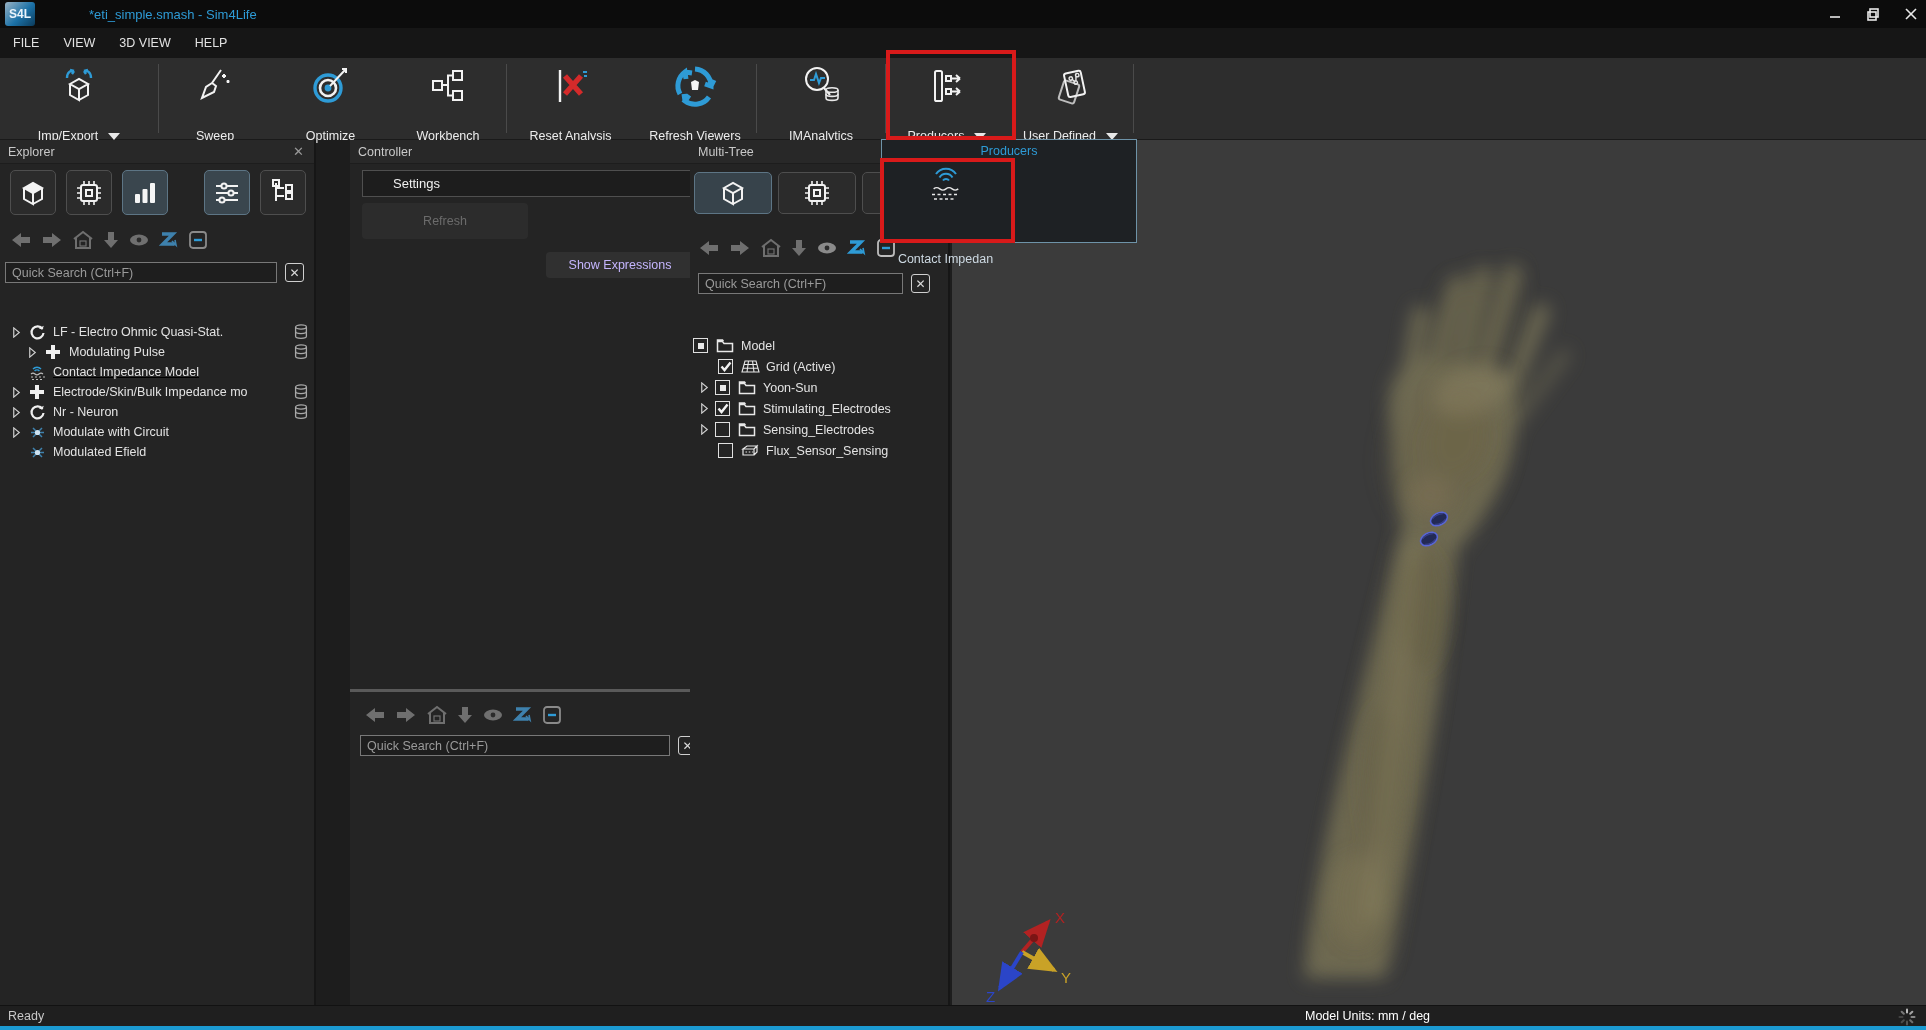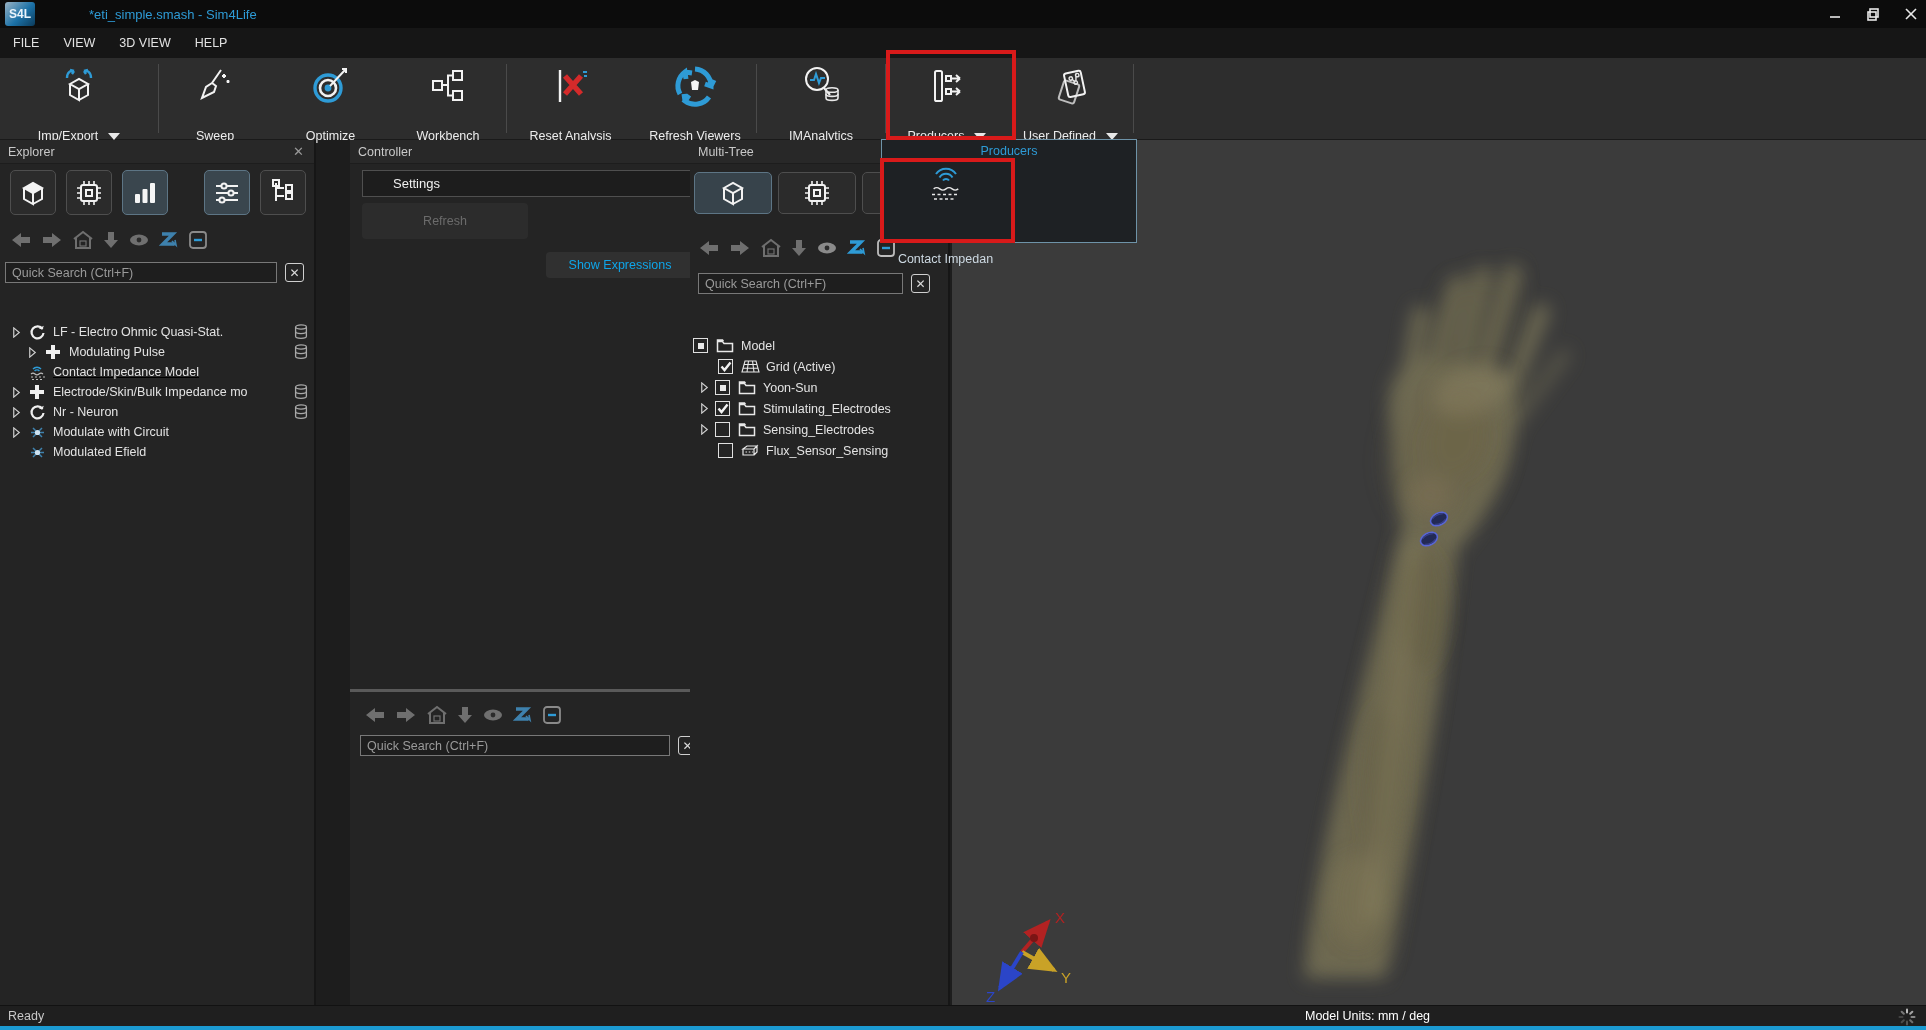--- a/index.html
+++ b/index.html
@@ -471,21 +471,21 @@
         <span>Controller</span>
         <span class="panel-close">✕</span>
       </div>
       <div class="settings-bar" style="left:12px; top:30px; width:346px; height:27px;">
         <span>Settings</span>
         <span class="corner-tri"></span>
       </div>
       <div class="btn-plain" style="left:12px; top:63px; width:166px; height:36px; color:#6b6b6b;">
         <span>Refresh</span>
       </div>
-      <div class="btn-plain" style="left:196px; top:112px; width:148px; height:26px; color:#0ea5e9; background:#303030;">
+      <div class="btn-plain" style="left:196px; top:112px; width:148px; height:26px; color:#c4b5fd; background:#303030;">
         <span>Show Expressions</span>
       </div>
 
       <div class="splitter-h" style="left:0; top:549px; width:370px;"></div>
 
       <div class="navrow" style="left:14px; top:565px;">
         <svg width="22" height="18" viewBox="0 0 22 18">
             <path d="M11 2 L2 9 L11 16 V12 H20 V6 H11 Z" fill="#6f6f6f"></path>
           </svg>
         <svg width="22" height="18" viewBox="0 0 22 18">

